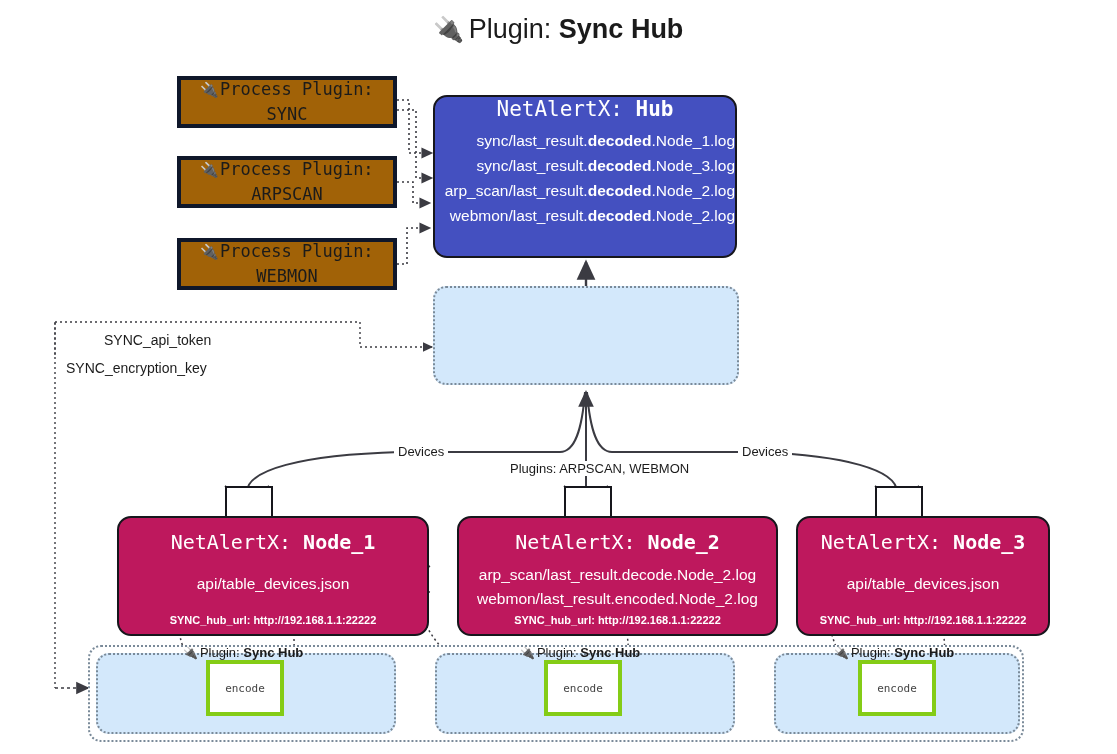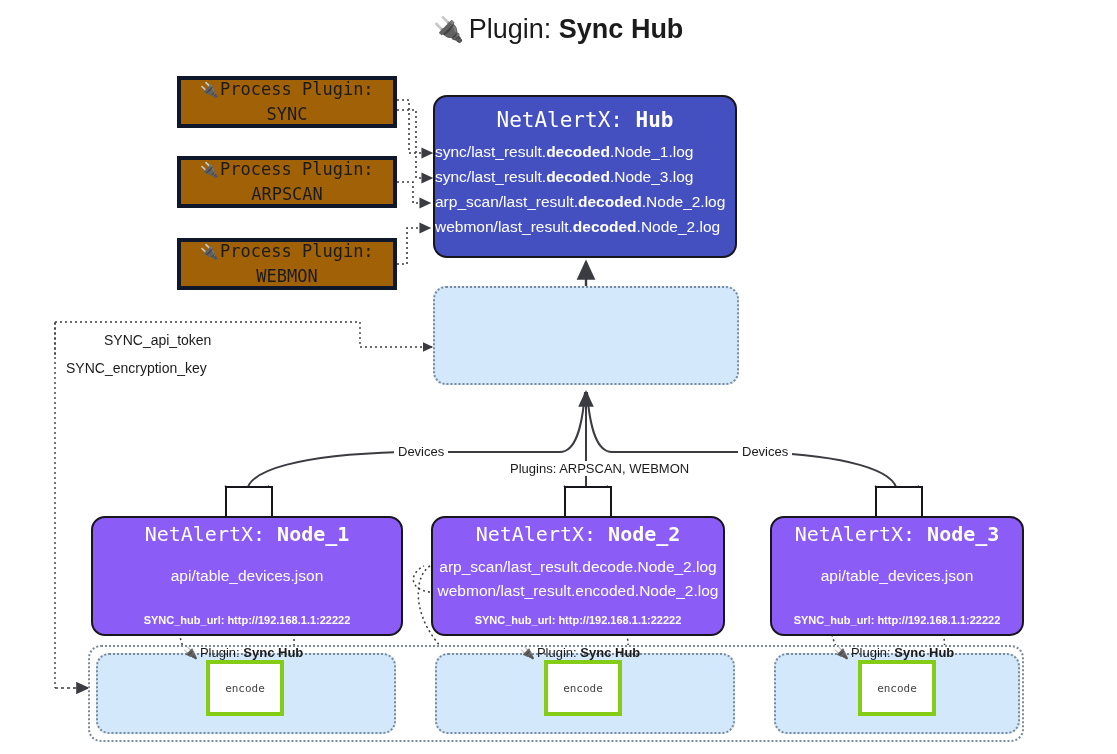--- a/index.html
+++ b/index.html
@@ -21,28 +21,27 @@
     font-size:17px;line-height:1.45;text-align:center;
     display:flex;flex-direction:column;align-items:center;justify-content:center;
   }
   .procbox .l1{white-space:nowrap;}
   .procbox .plug{font-family:"DejaVu Sans",sans-serif;font-size:15px;margin-right:1px;}
 
   
   #hub{
     left:433px;top:95px;width:304px;height:163px;
     background:#4450c0;border:2px solid #16161c;border-radius:14px;color:#ffffff;
-    padding-top:11px;
   }
   #hub .hubtitle{
     font-family:"DejaVu Sans Mono","Liberation Mono",monospace;
     font-size:21px;text-align:center;letter-spacing:0px;margin-bottom:7px;
   }
   #hub .hubtitle b{font-weight:bold;}
-  #hub .logline{font-size:15.5px;text-align:left;line-height:1.62;white-space:nowrap;}
+  #hub .logline{font-size:15.5px;text-align:right;line-height:1.62;white-space:nowrap;}
   #hub .logline b{font-weight:bold;color:#ffffff;}
   #huburl{left:433px;top:76px;width:304px;text-align:center;font-size:11.5px;font-weight:bold;color:#1b1b1b;}
 
   
   #decodewrap{
     left:433px;top:286px;width:306px;height:99px;
     background:#d3e8fb;border:2px dotted #7a8a99;border-radius:13px;
   }
   #decodebox{
     left:503px;top:296px;width:166px;height:79px;
@@ -52,22 +51,22 @@
   }
 
   
   .elabel{
     position:absolute;font-size:13px;color:#1b1b1b;background:#ffffff;
     padding:0 4px;white-space:nowrap;
   }
 
   
   .nodebox{
-    background:#8b5cf6;border:2px solid #16161c;border-radius:14px;color:#ffffff;
-    padding-top:4px;box-sizing:border-box;
+    background:#be185d;border:2px solid #16161c;border-radius:14px;color:#ffffff;
+    padding-top:12px;box-sizing:border-box;margin-left:26px;
   }
   .nodebox .ntitle{
     font-family:"DejaVu Sans Mono","Liberation Mono",monospace;
     font-size:20px;text-align:center;
   }
   .nodebox .ntitle b{font-weight:bold;}
   .nodebox .nline{font-size:15.5px;text-align:center;line-height:1.55;white-space:nowrap;}
   .nodebox .nurl{
     position:absolute;left:0;bottom:8px;width:100%;text-align:center;
     font-size:11px;font-weight:bold;color:#ffffff;white-space:nowrap;
@@ -210,21 +209,21 @@
 
   <div class="node nodebox" style="left:91px;top:516px;width:312px;height:120px;position:absolute;">
     <div class="ntitle">
       <span>NetAlertX:</span>
       <b>Node_1</b>
     </div>
     <div class="nline" style="margin-top:18px;">api/table_devices.json</div>
     <div class="nurl">SYNC_hub_url: http://192.168.1.1:22222</div>
   </div>
 
-  <div class="node nodebox" style="left:431px;top:516px;width:294px;height:120px;position:absolute;">
+  <div class="node nodebox" style="left:431px;top:516px;width:321px;height:120px;position:absolute;">
     <div class="ntitle">
       <span>NetAlertX:</span>
       <b>Node_2</b>
     </div>
     <div class="nline" style="margin-top:9px;">arp_scan/last_result.decode.Node_2.log</div>
     <div class="nline">webmon/last_result.encoded.Node_2.log</div>
     <div class="nurl">SYNC_hub_url: http://192.168.1.1:22222</div>
   </div>
 
   <div class="node nodebox" style="left:770px;top:516px;width:254px;height:120px;position:absolute;">

